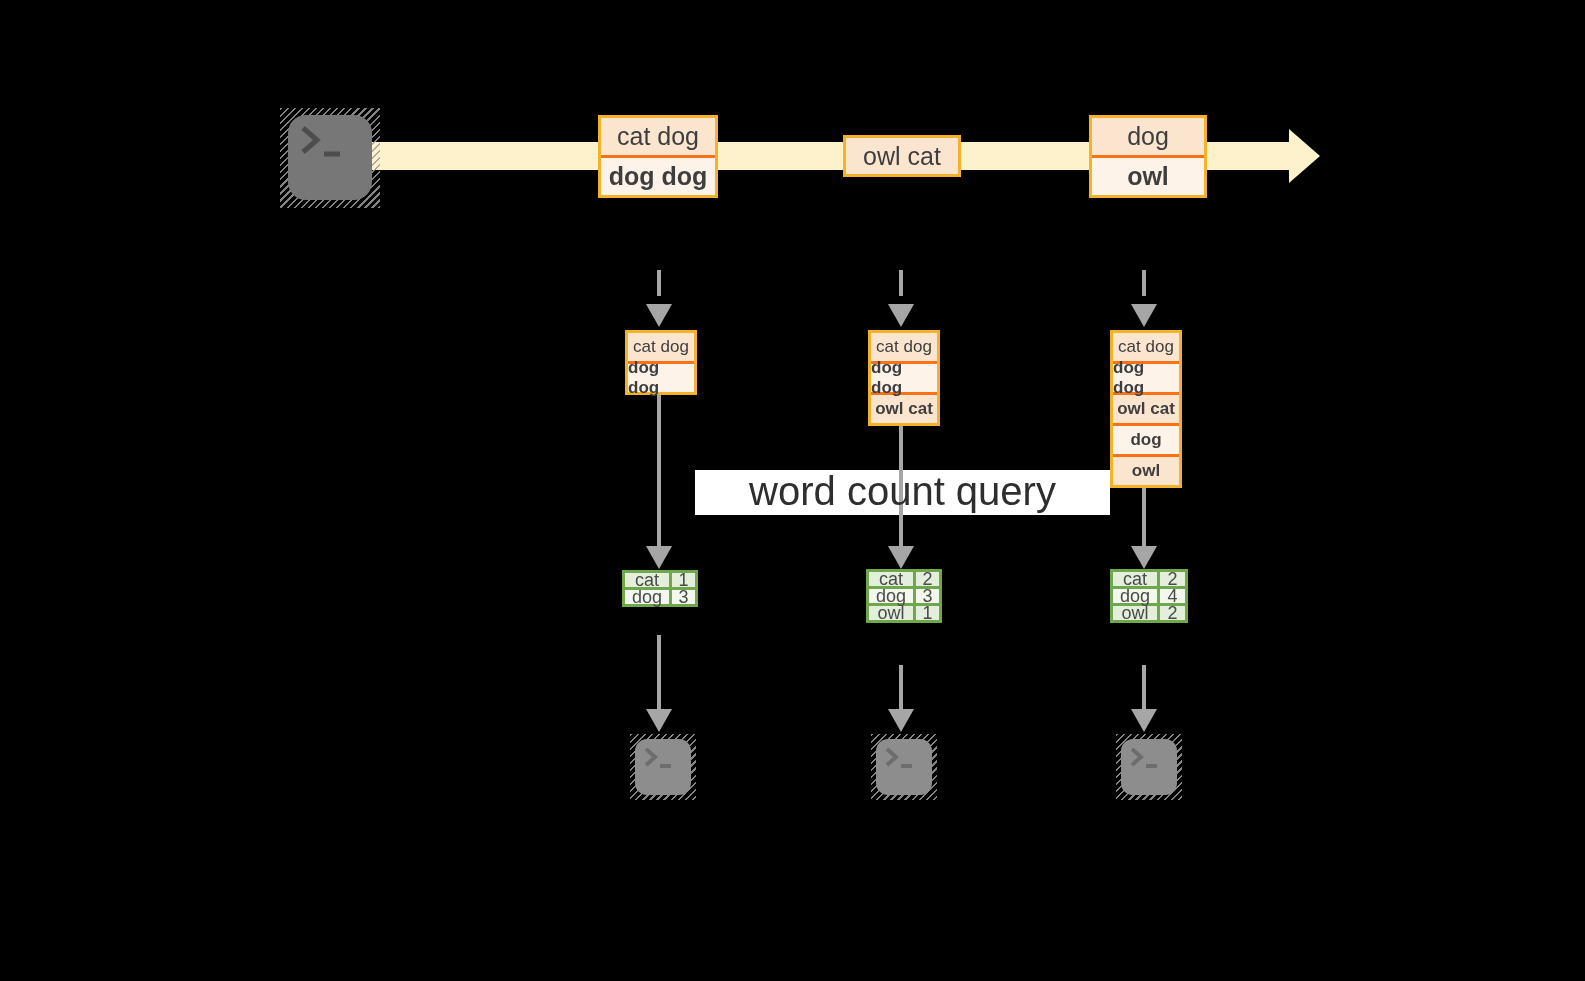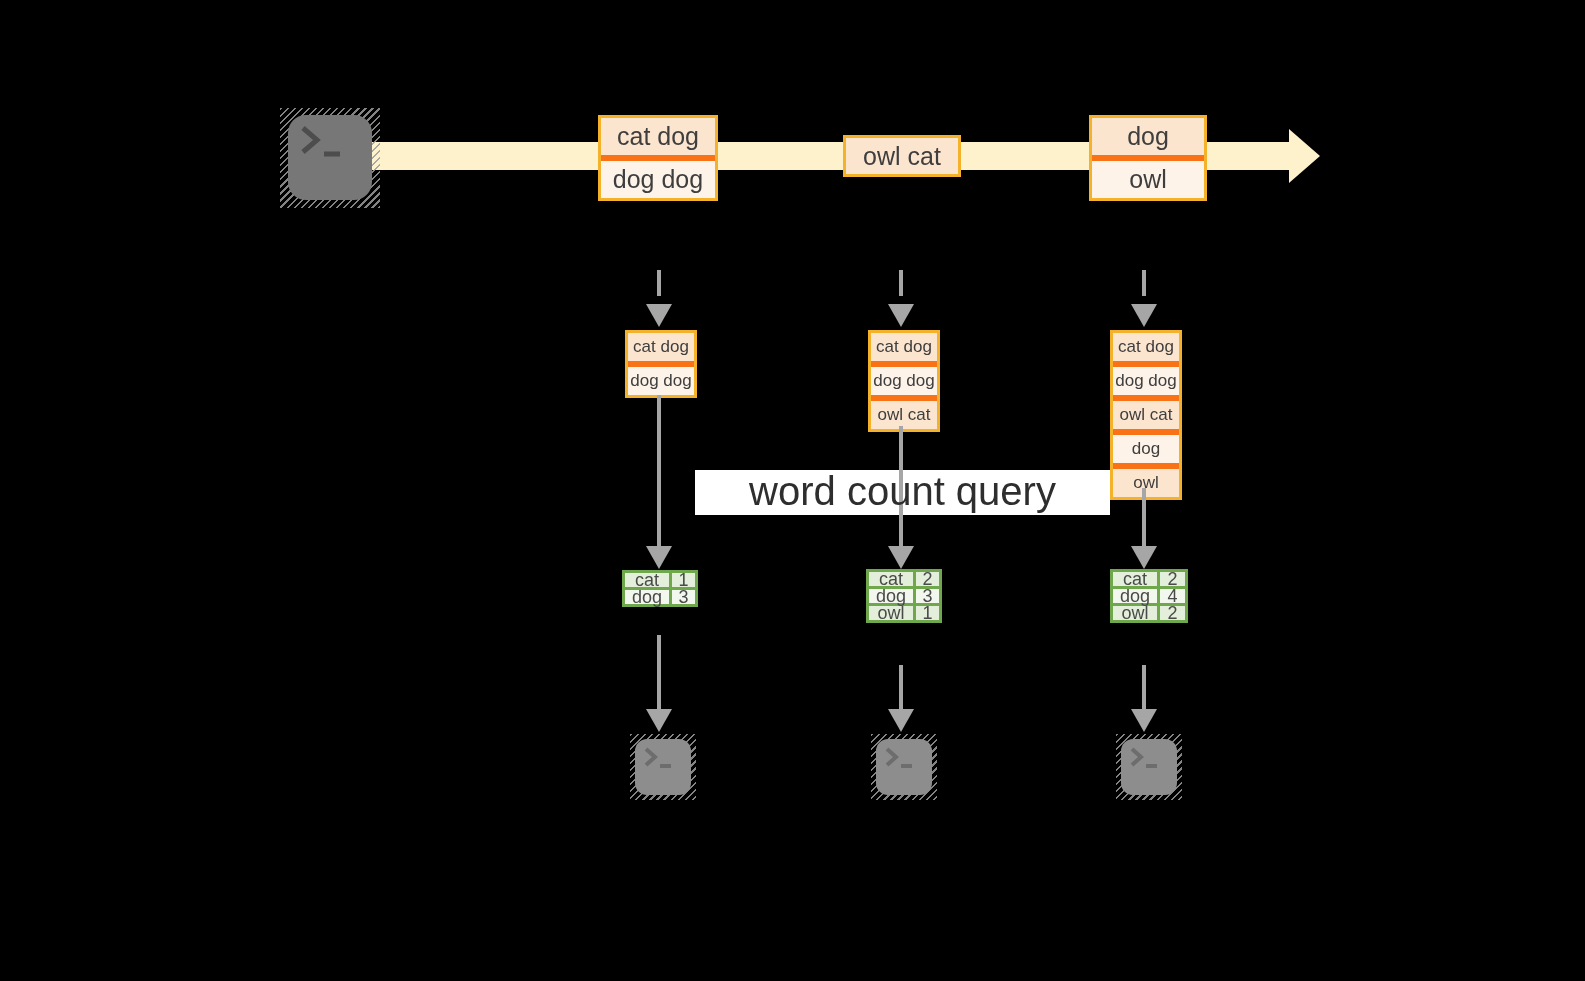--- a/index.html
+++ b/index.html
@@ -8,21 +8,21 @@
     font-family:"Liberation Sans", sans-serif; overflow:hidden;margin-top:8px;
   }
   
   .band { position:absolute; left:371px; top:134px; width:919px; height:28px; background:#fdf2cc; }
   .band-head { position:absolute; left:1289px; top:121px; width:0; height:0;
     border-top:27px solid transparent; border-bottom:27px solid transparent; border-left:31px solid #fdf2cc; }
 
   
   .obox { position:absolute; border:3px solid #f3b229; }
   .ocell { display:flex; align-items:center; justify-content:center; color:#3e3e3e; }
-  .ocell + .ocell { border-top:6px solid #f97316; }
+  .ocell + .ocell { border-top:3px solid #f97316;font-weight:bold; }
   .cell-dark  { background:#fce5cf; }
   .cell-light { background:#fdf3e9; }
   .rec-lg { height:37px; font-size:25px; }
   .rec-sm { height:28px; font-size:17px; }
 
   
   .gtable { position:absolute; border:3px solid #6fa84c; }
   .grow { display:flex; height:14px; }
   .grow + .grow { border-top:3px solid #6fa84c; }
   .gword { width:44px; border-right:3px solid #6fa84c; display:flex; align-items:center; justify-content:center;

